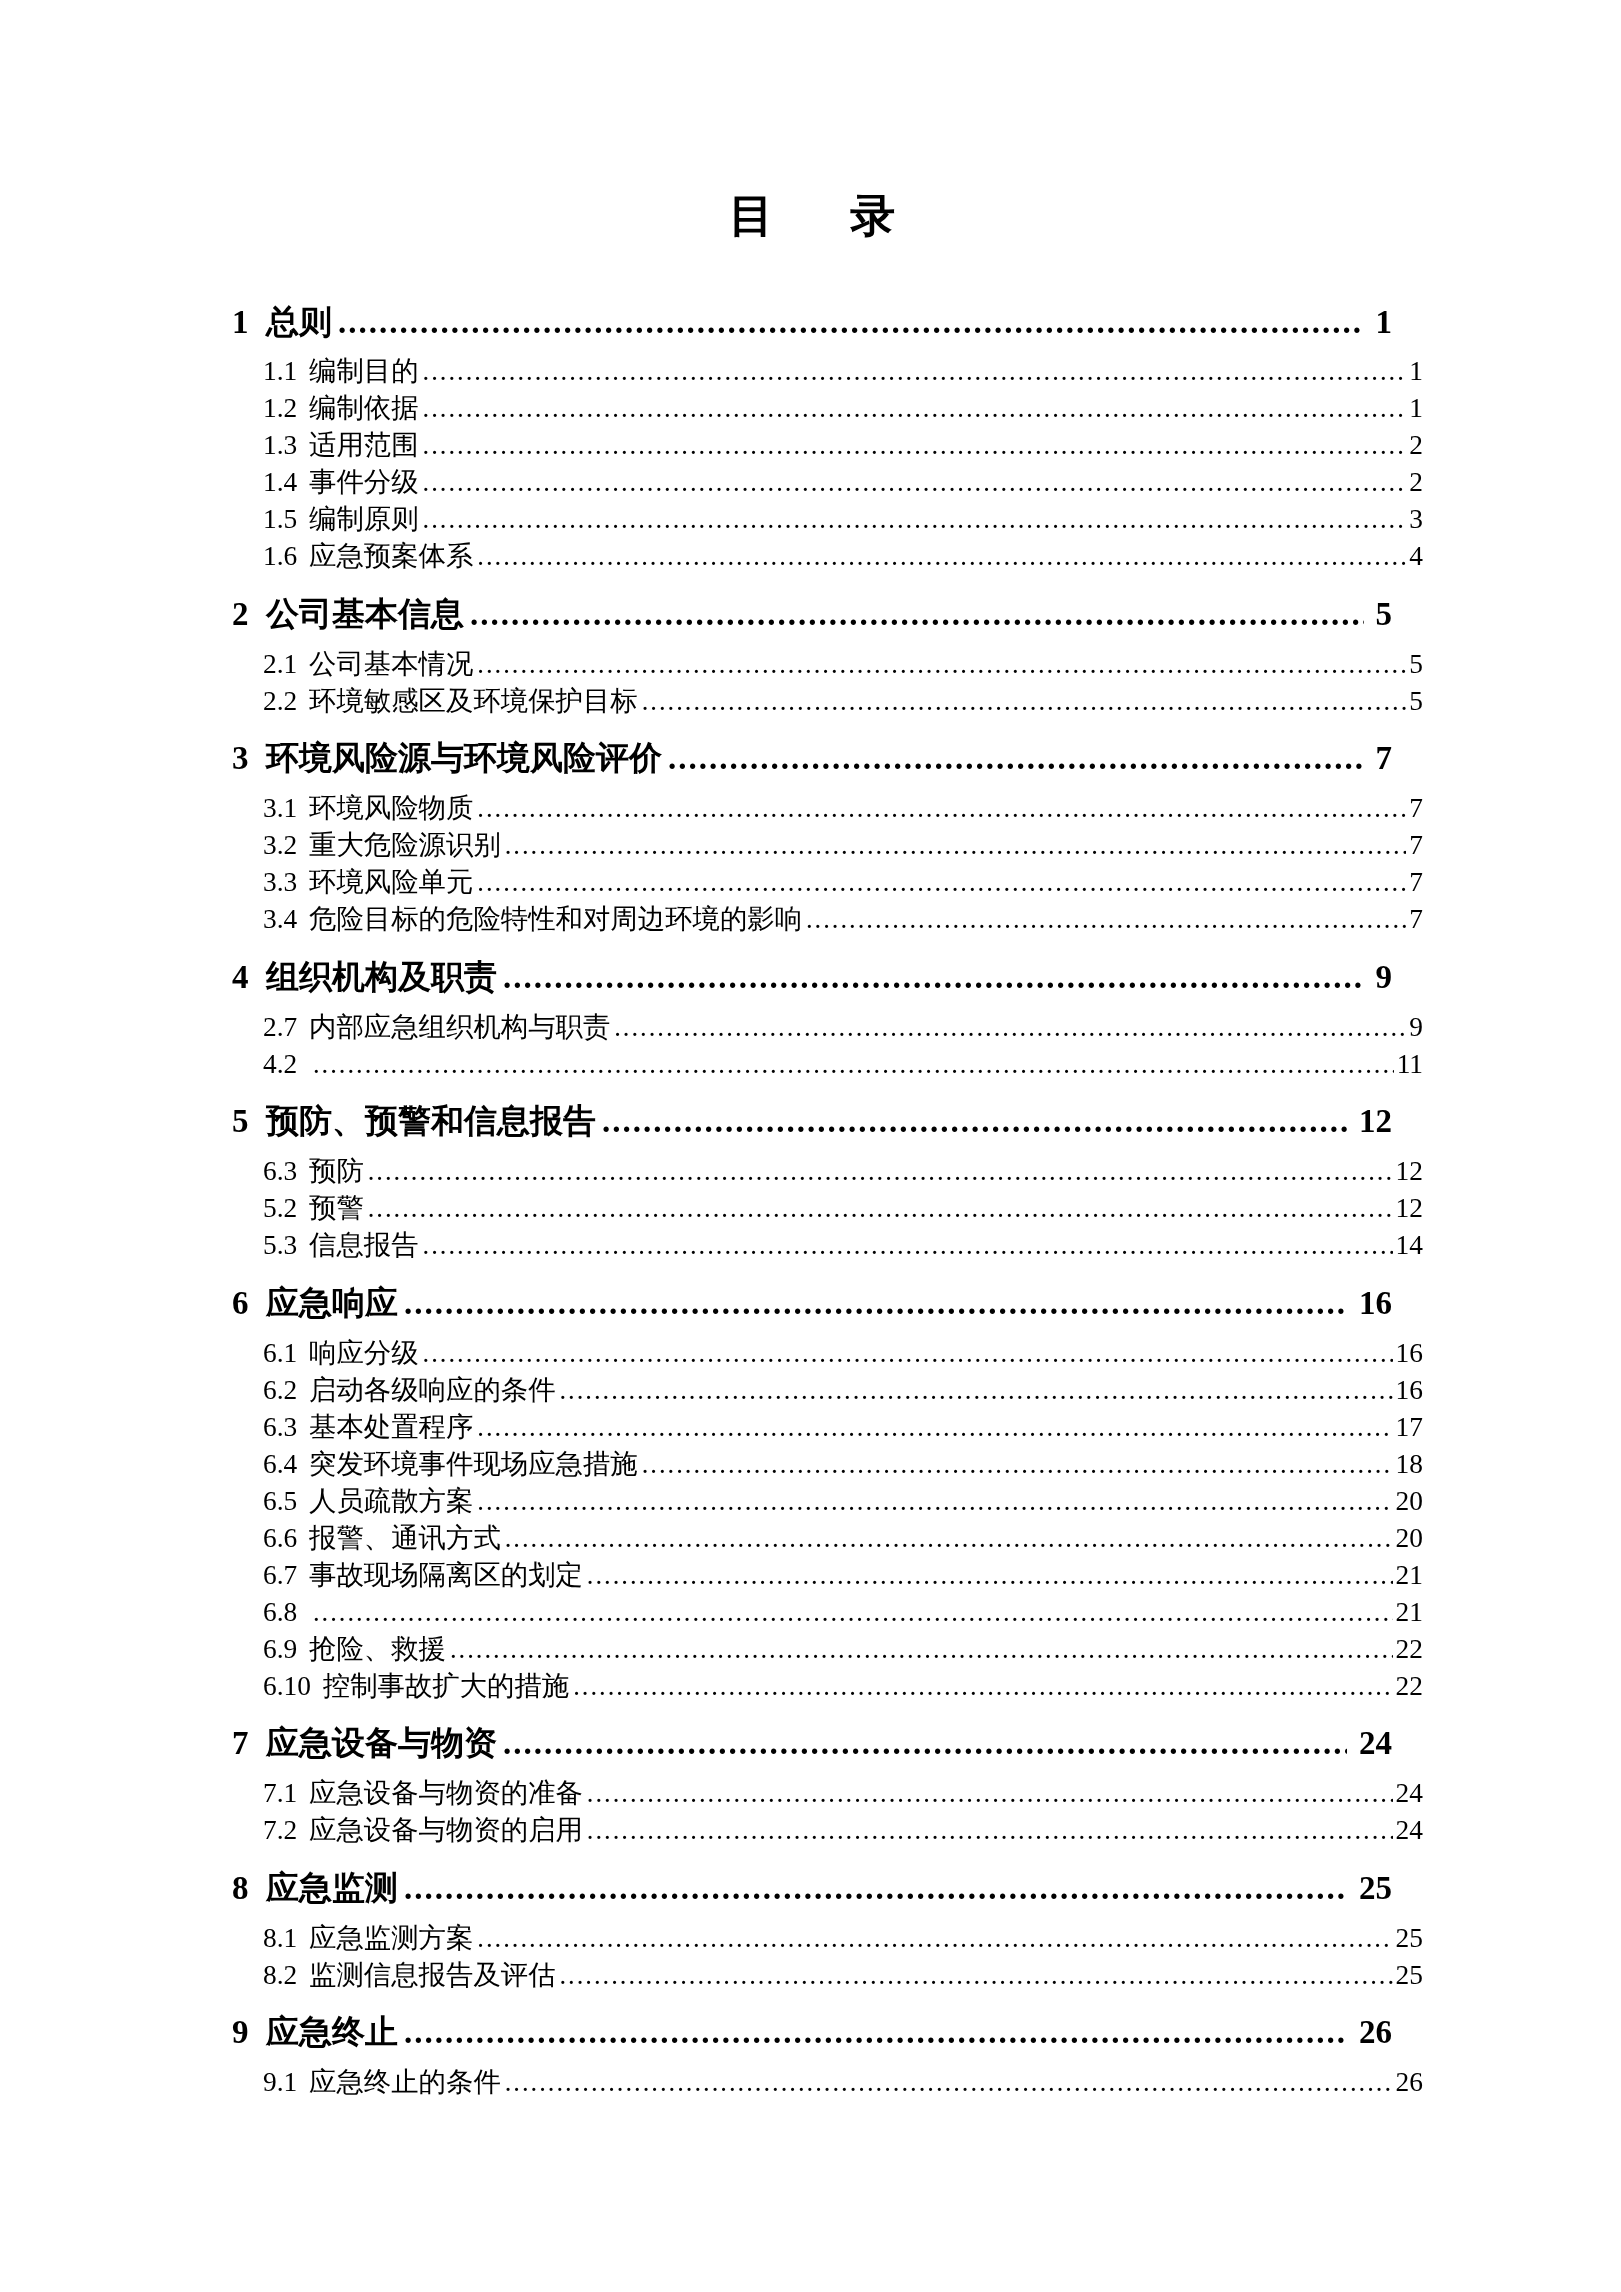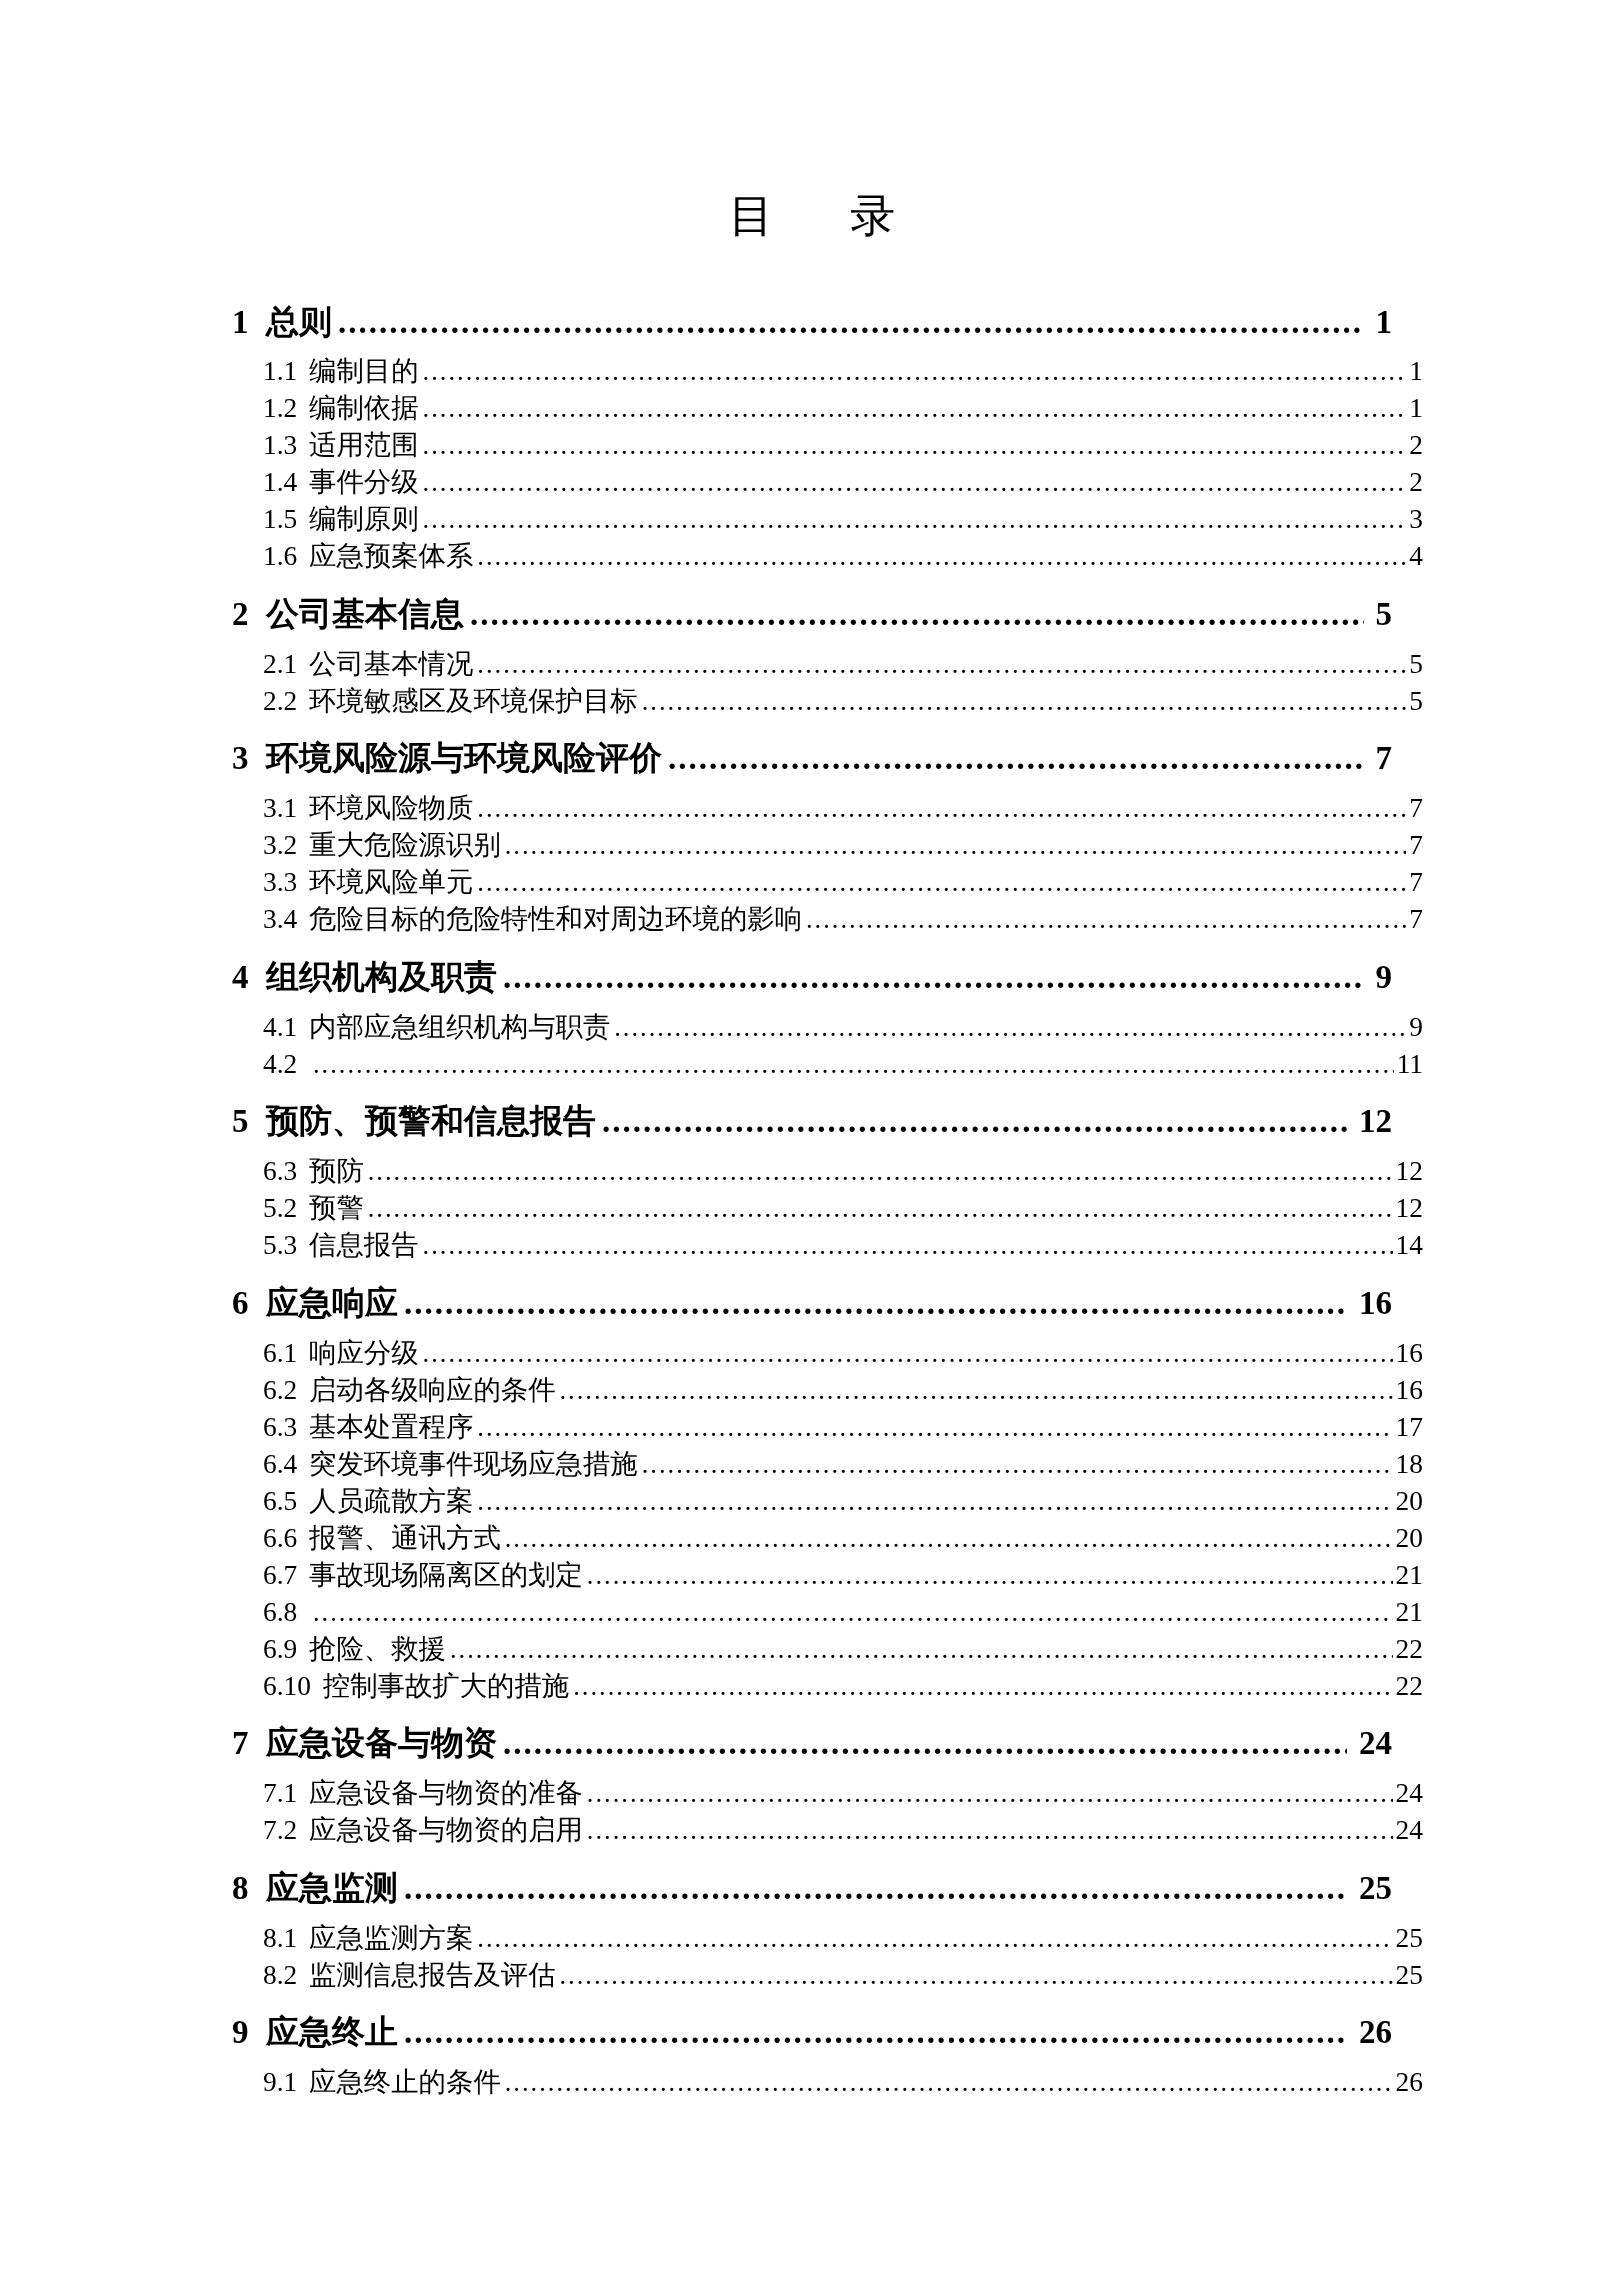--- a/index.html
+++ b/index.html
@@ -14,21 +14,21 @@
     box-sizing: border-box;
     background: #ffffff;
     color: #000000;
     font-family: "Liberation Serif", "DejaVu Serif", serif;
     padding: 192px 229px 0 232px;
     overflow: hidden;
   }
   .toc-title {
     margin: 0 0 57px 0;
     font-size: 45px;
-    font-weight: normal;
+    font-weight: bold;
     line-height: 1.1;
     text-align: center;
     letter-spacing: 0.35em;
     text-indent: 0.35em;
   }
   .toc-list {
     width: 100%;
   }
   .toc-row {
     display: flex;
@@ -186,21 +186,21 @@
     <span class="toc-dots"></span>
     <span class="toc-page">7</span>
   </div>
       <div class="toc-row l1">
     <span class="toc-num">4</span>
     <span class="toc-text">组织机构及职责</span>
     <span class="toc-dots"></span>
     <span class="toc-page">9</span>
   </div>
       <div class="toc-row l2">
-    <span class="toc-num">4.1</span>
+    <span class="toc-num">2.7</span>
     <span class="toc-text">内部应急组织机构与职责</span>
     <span class="toc-dots"></span>
     <span class="toc-page">9</span>
   </div>
       <div class="toc-row l2">
     <span class="toc-num">4.2</span>
     <span class="toc-dots"></span>
     <span class="toc-page">11</span>
   </div>
       <div class="toc-row l1">

